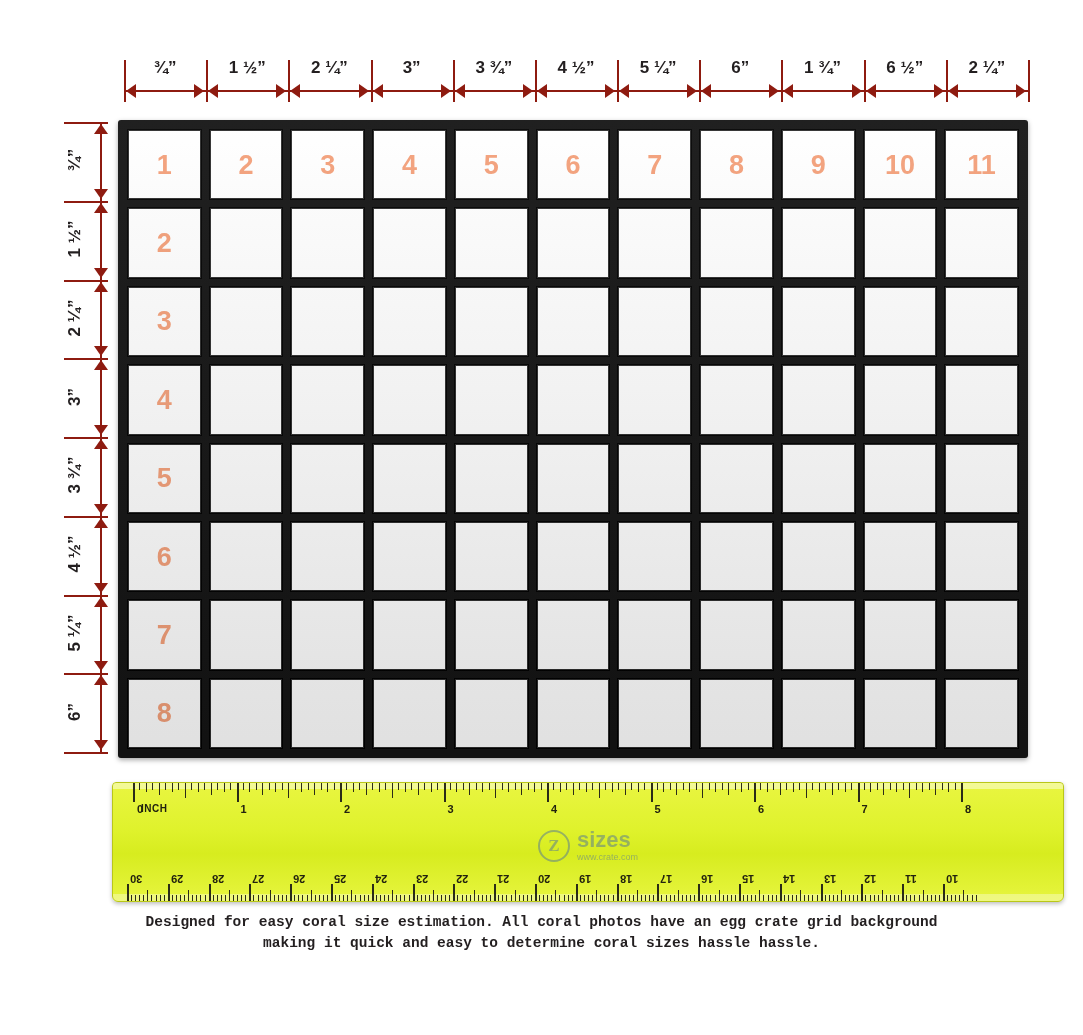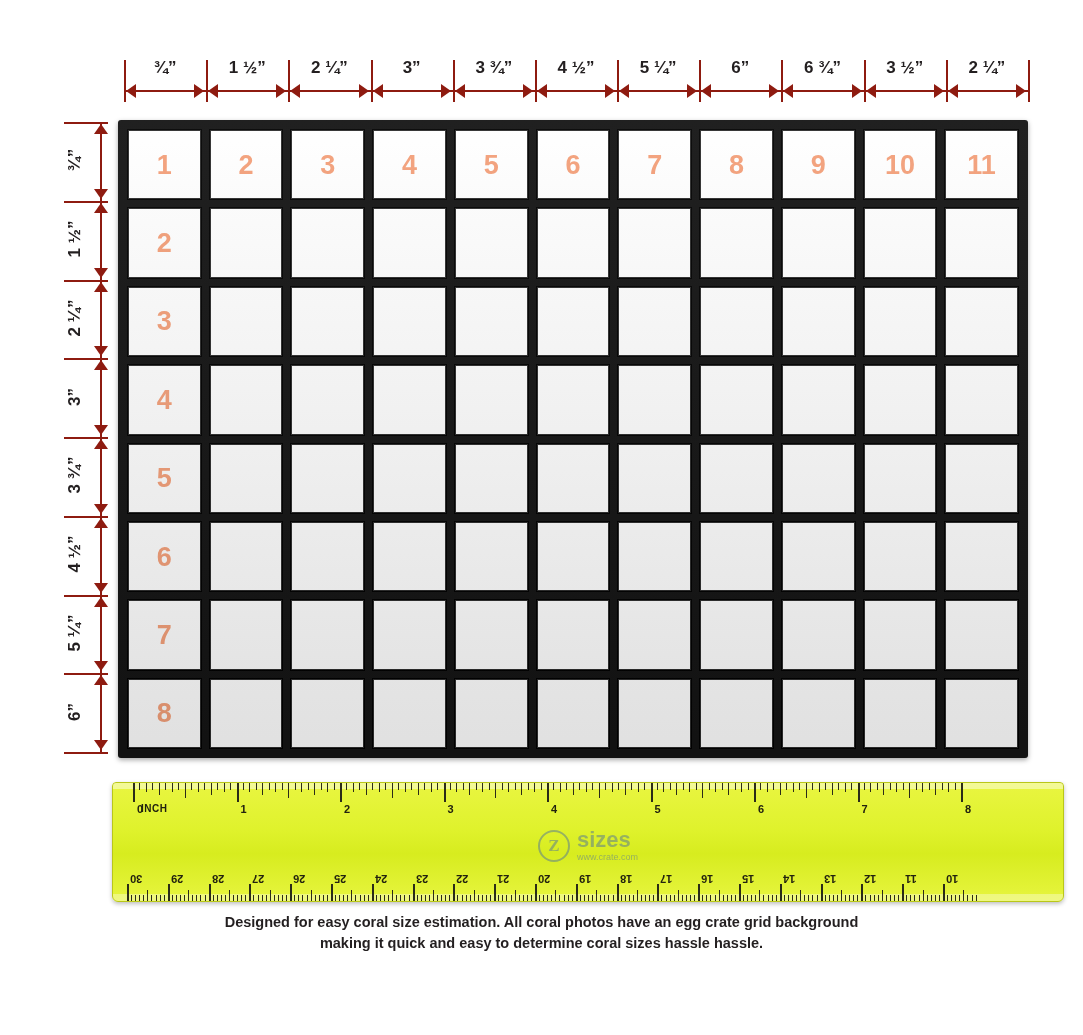--- a/index.html
+++ b/index.html
@@ -238,20 +238,21 @@
     font-weight: bold;
     color: #231f20;
     letter-spacing: 0.2px;
   }
   #footer p {
     margin: 0;
     font-size: 14.5px;
     font-weight: bold;
     color: #231f20;
     line-height: 1.45;
+    font-family: Liberation Mono, monospace;
   }
 </style>
 </head>
 <body>
 
 <div id="top-scale">
     <div class="top-tick" style="left: 0px;"></div>
     <div class="top-tick" style="left: 82.1818px;"></div>
     <div class="top-tick" style="left: 164.364px;"></div>
     <div class="top-tick" style="left: 246.545px;"></div>
@@ -291,25 +292,25 @@
     <div class="arrow-l" style="left: 495.091px;"></div>
     <div class="arrow-r" style="left: 563.273px;"></div>
     <div class="top-label" style="left: 493.091px; width: 82.1818px;">5 ¼”</div>
     <div class="top-seg" style="left: 575.273px; width: 82.1818px;"></div>
     <div class="arrow-l" style="left: 577.273px;"></div>
     <div class="arrow-r" style="left: 645.455px;"></div>
     <div class="top-label" style="left: 575.273px; width: 82.1818px;">6”</div>
     <div class="top-seg" style="left: 657.455px; width: 82.1818px;"></div>
     <div class="arrow-l" style="left: 659.455px;"></div>
     <div class="arrow-r" style="left: 727.636px;"></div>
-    <div class="top-label" style="left: 657.455px; width: 82.1818px;">6 ¾”</div>
+    <div class="top-label" style="left: 657.455px; width: 82.1818px;">1 ¾”</div>
     <div class="top-seg" style="left: 739.636px; width: 82.1818px;"></div>
     <div class="arrow-l" style="left: 741.636px;"></div>
     <div class="arrow-r" style="left: 809.818px;"></div>
-    <div class="top-label" style="left: 739.636px; width: 82.1818px;">3 ½”</div>
+    <div class="top-label" style="left: 739.636px; width: 82.1818px;">6 ½”</div>
     <div class="top-seg" style="left: 821.818px; width: 82.1818px;"></div>
     <div class="arrow-l" style="left: 823.818px;"></div>
     <div class="arrow-r" style="left: 892px;"></div>
     <div class="top-label" style="left: 821.818px; width: 82.1818px;">2 ¼”</div>
   </div>
 
 <div id="left-scale">
     <div class="left-tick" style="top: 0px;"></div>
     <div class="left-tick" style="top: 78.75px;"></div>
     <div class="left-tick" style="top: 157.5px;"></div>

